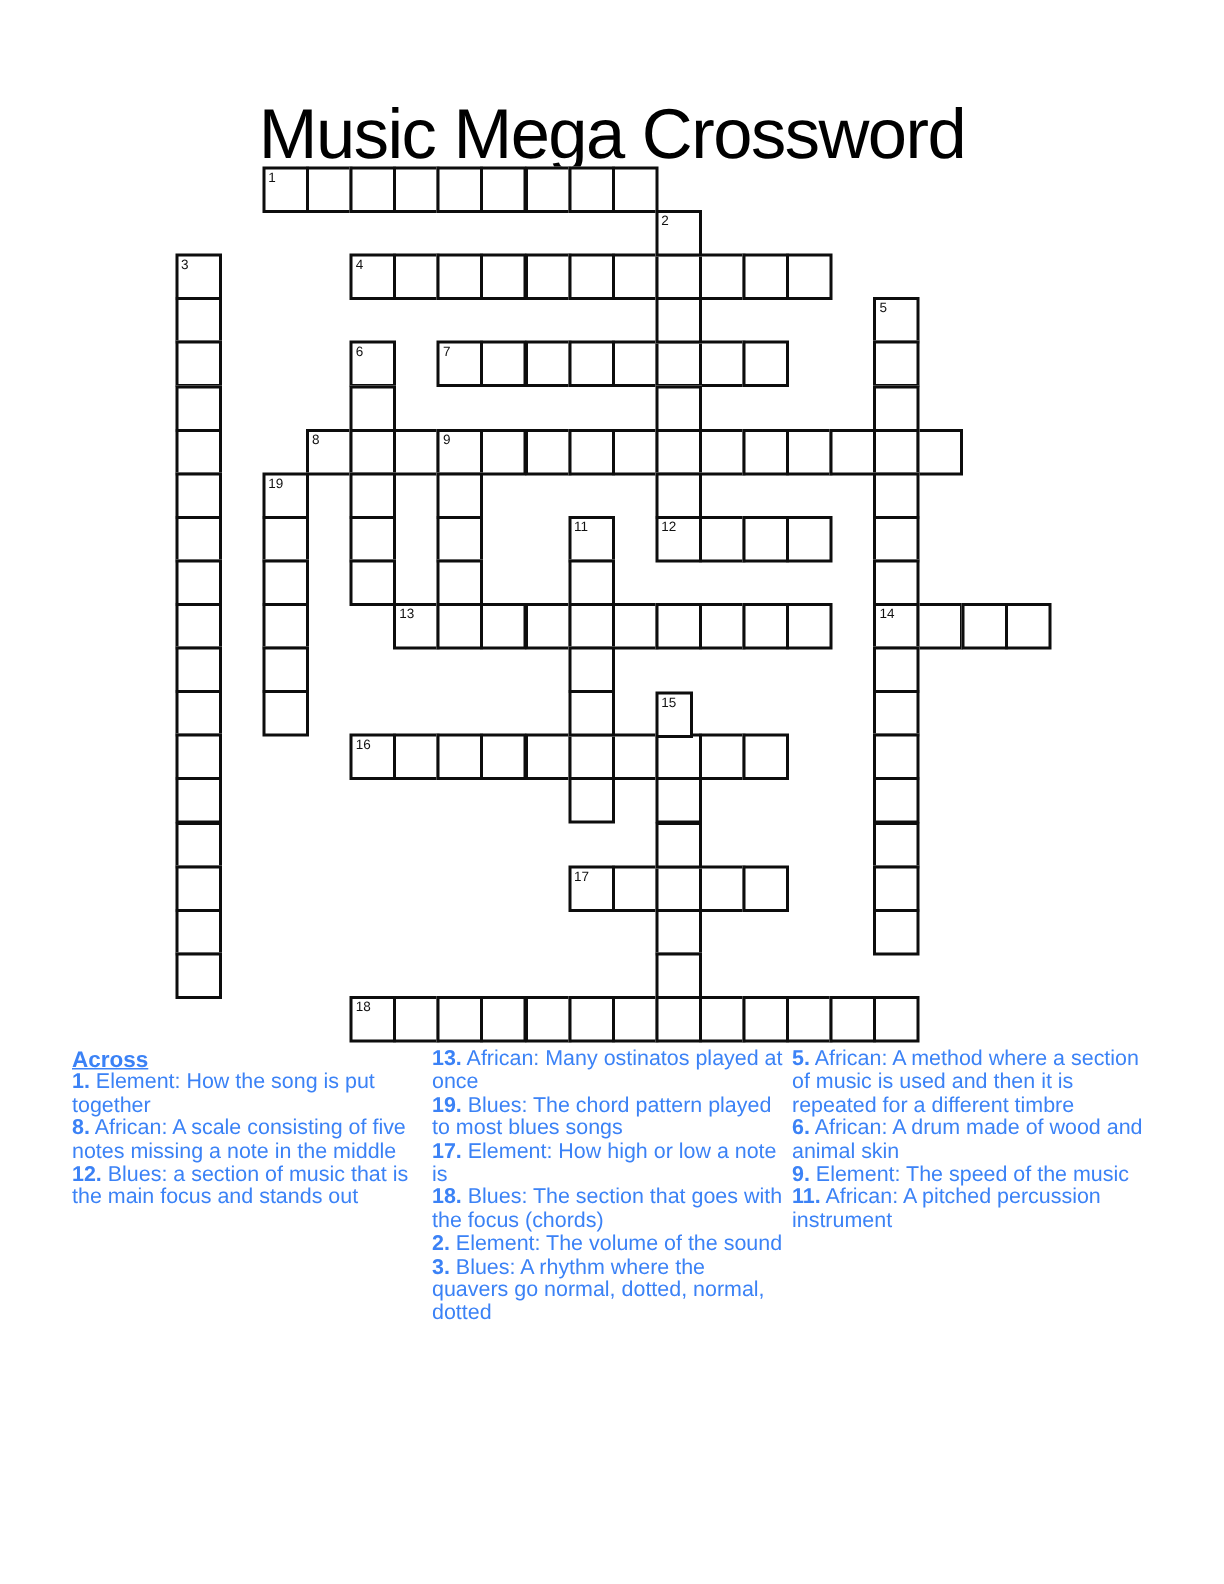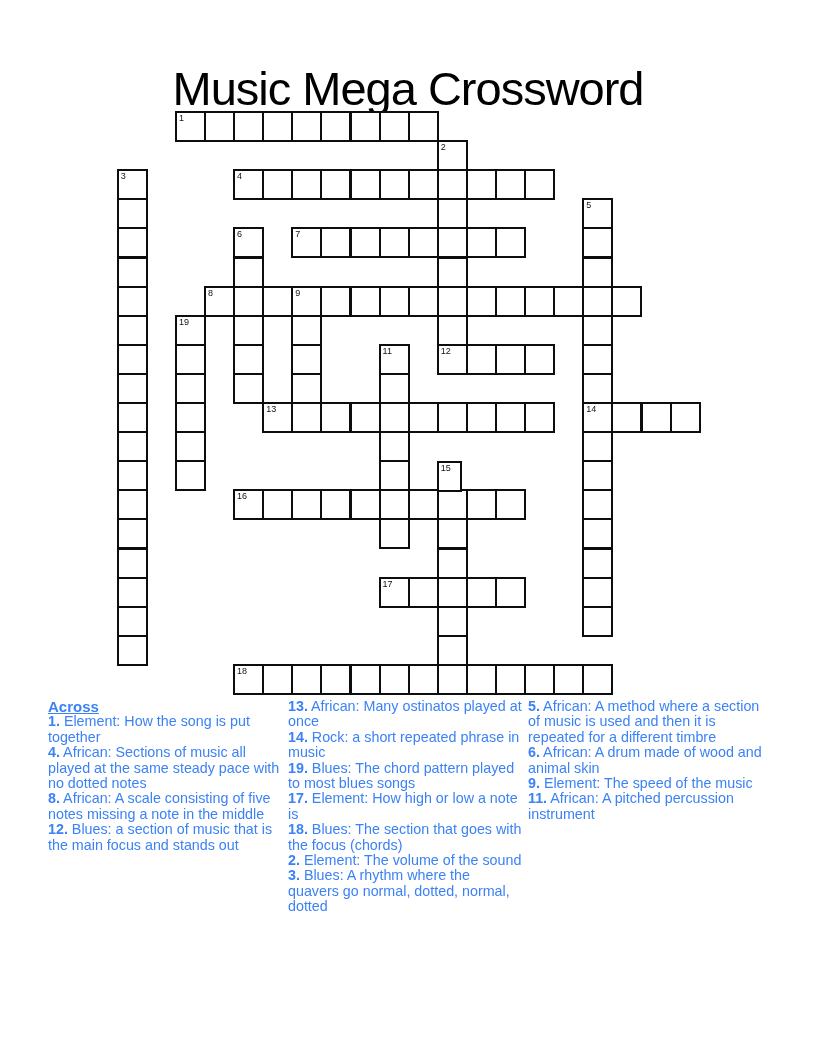--- a/index.html
+++ b/index.html
@@ -215,27 +215,25 @@
     <div class="cell" style="left: 436.8px; top: 518.4px; width: 31.1px; height: 31.1px;"></div>
     <div class="cell" style="left: 436.8px; top: 547.5px; width: 31.1px; height: 31.1px;"></div>
     <div class="cell" style="left: 436.8px; top: 605.7px; width: 31.1px; height: 31.1px;"></div>
     <div class="cell" style="left: 436.8px; top: 634.8px; width: 31.1px; height: 31.1px;"></div>
   </div>
 
 <div id="clues">
     <div class="clue-col" style="left: 48px; top: 699px;">
       <p class="clue-header">Across</p>
       <p class="clue"><span class="clue-num">1.</span> Element: How the song is put together</p>
-      <p class="clue"><span class="clue-num">4.</span> African: Sections of music all played at the same steady pace with no dotted notes</p>
       <p class="clue"><span class="clue-num">8.</span> African: A scale consisting of five notes missing a note in the middle</p>
       <p class="clue"><span class="clue-num">12.</span> Blues: a section of music that is the main focus and stands out</p>
     </div>
     <div class="clue-col" style="left: 288px; top: 699px;">
       <p class="clue"><span class="clue-num">13.</span> African: Many ostinatos played at once</p>
-      <p class="clue"><span class="clue-num">14.</span> Rock: a short repeated phrase in music</p>
       <p class="clue"><span class="clue-num">19.</span> Blues: The chord pattern played to most blues songs</p>
       <p class="clue"><span class="clue-num">17.</span> Element: How high or low a note is</p>
       <p class="clue"><span class="clue-num">18.</span> Blues: The section that goes with the focus (chords)</p>
       <p class="clue"><span class="clue-num">2.</span> Element: The volume of the sound</p>
       <p class="clue"><span class="clue-num">3.</span> Blues: A rhythm where the quavers go normal, dotted, normal, dotted</p>
     </div>
     <div class="clue-col" style="left: 528px; top: 699px;">
       <p class="clue"><span class="clue-num">5.</span> African: A method where a section of music is used and then it is repeated for a different timbre</p>
       <p class="clue"><span class="clue-num">6.</span> African: A drum made of wood and animal skin</p>
       <p class="clue"><span class="clue-num">9.</span> Element: The speed of the music</p>

